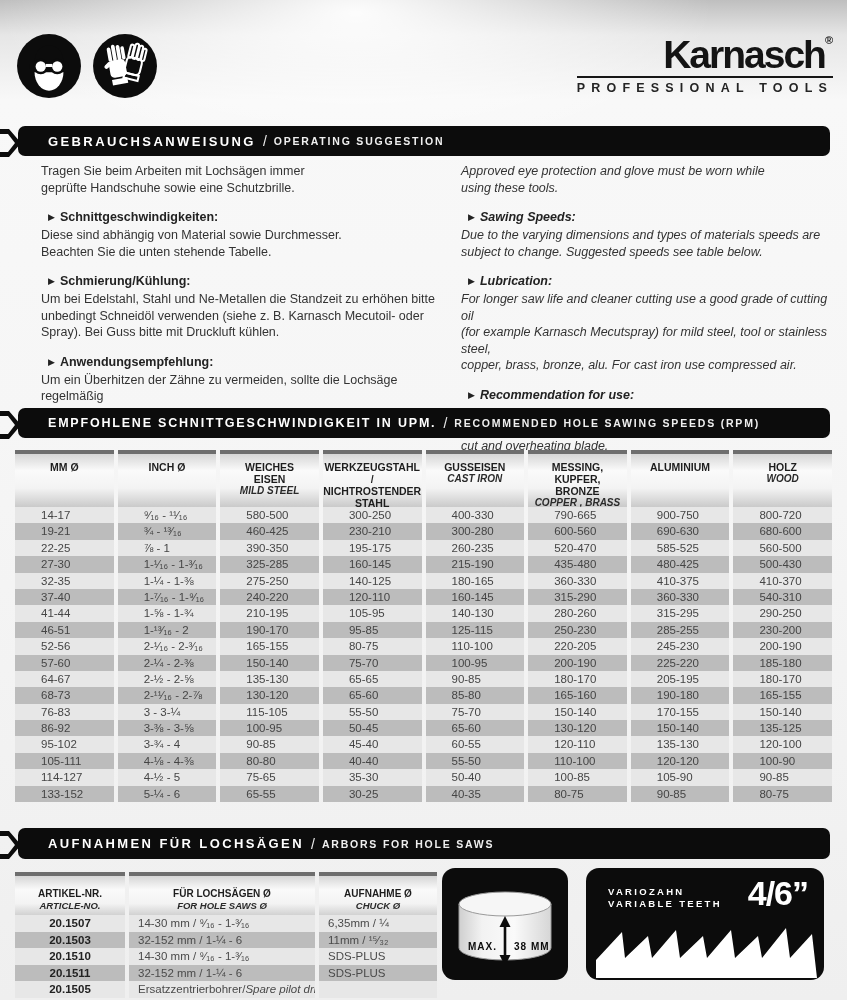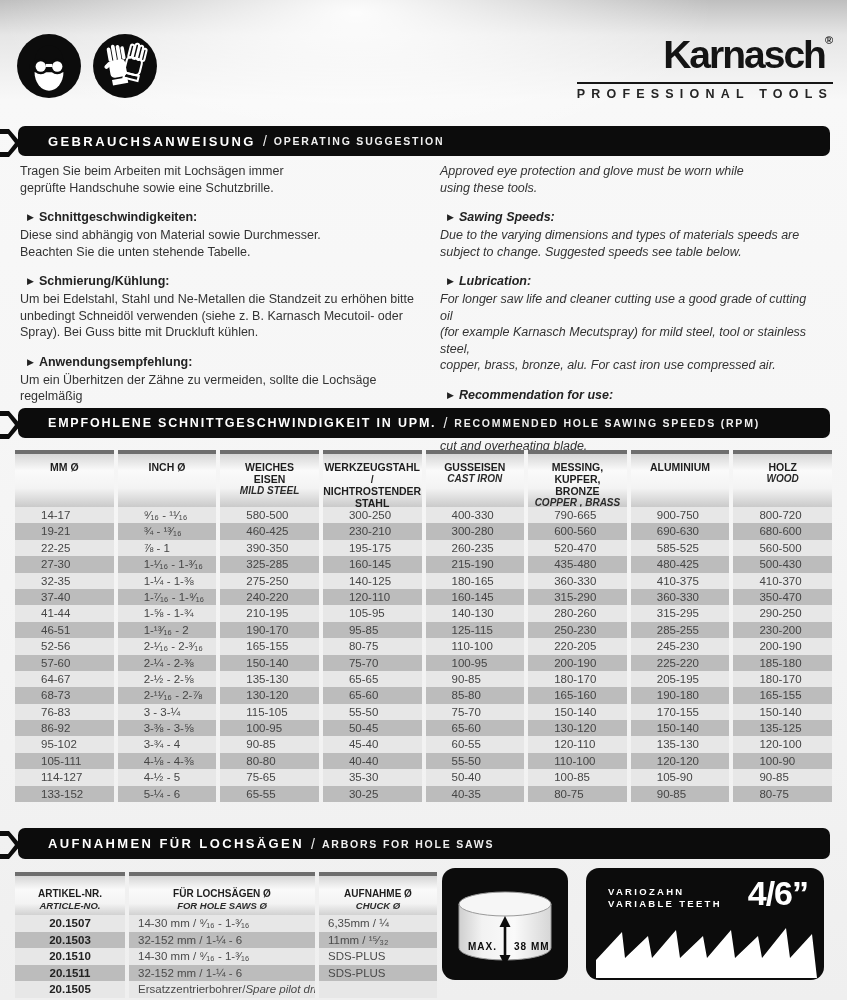--- a/index.html
+++ b/index.html
@@ -17,33 +17,33 @@
     background:radial-gradient(ellipse 60% 160% at 42% 10%,rgba(255,255,255,.95) 0%,rgba(255,255,255,0) 70%);
     pointer-events:none;
   }
 
   
   .safety-icons{position:absolute;left:16px;top:33px;display:flex;gap:10px;}
   .logo{position:absolute;right:14px;top:36px;text-align:right;}
   .logo-word{font-weight:900;font-size:39px;letter-spacing:-2px;color:#141414;line-height:38px;
     font-stretch:condensed;}
   .logo-reg{font-size:11px;vertical-align:top;font-weight:bold;position:relative;top:-2px;color:#141414;}
-  .logo-tagline{border-top:2px solid #161616;margin-top:8px;padding-top:3px;
+  .logo-tagline{border-top:2px solid #161616;margin-top:2px;padding-top:3px;
     font-size:12.5px;font-weight:bold;letter-spacing:6.2px;color:#242424;white-space:nowrap;}
 
   
   .section-bar{position:absolute;left:18px;width:812px;height:30px;background:#0c0c0c;
     border-radius:7px;color:#fff;display:flex;align-items:center;padding-left:30px;box-sizing:border-box;}
   .bar-arrow{position:absolute;left:0;width:22px;height:30px;}
   .bar-de{font-weight:bold;font-size:13px;letter-spacing:2.4px;white-space:nowrap;}
   .bar-sep{font-size:14px;margin:0 7px;font-weight:normal;color:#eee;}
   .bar-en{font-weight:bold;font-size:10.5px;letter-spacing:1.8px;color:#efefef;white-space:nowrap;text-align:right;}
 
   
-  .instructions{position:absolute;top:163px;left:20px;width:790px;display:flex;}
+  .instructions{position:absolute;top:163px;left:41px;width:790px;display:flex;}
   .col-de{width:420px;}
   .col-en{width:370px;font-style:italic;}
   .para{margin-bottom:13px;}
   .line{font-size:12.5px;line-height:16.5px;color:#333;}
   .blk-head{font-size:12.5px;font-weight:bold;color:#222;margin:14px 0 3px 7px;}
   .blk-head .tri{font-size:9px;position:relative;top:-1px;margin-right:5px;}
 
   
   .speeds-header,.speeds-body{position:absolute;left:15px;width:817px;display:grid;
     grid-template-columns:repeat(8,1fr);column-gap:4px;}
@@ -269,21 +269,21 @@
       <div class="dcell r0">360-330</div>
       <div class="dcell r0">410-375</div>
       <div class="dcell r0">410-370</div>
       <div class="dcell r1">37-40</div>
       <div class="dcell r1">1-⁷⁄₁₆ - 1-⁹⁄₁₆</div>
       <div class="dcell r1">240-220</div>
       <div class="dcell r1">120-110</div>
       <div class="dcell r1">160-145</div>
       <div class="dcell r1">315-290</div>
       <div class="dcell r1">360-330</div>
-      <div class="dcell r1">350-470</div>
+      <div class="dcell r1">540-310</div>
       <div class="dcell r0">41-44</div>
       <div class="dcell r0">1-⅝ - 1-¾</div>
       <div class="dcell r0">210-195</div>
       <div class="dcell r0">105-95</div>
       <div class="dcell r0">140-130</div>
       <div class="dcell r0">280-260</div>
       <div class="dcell r0">315-295</div>
       <div class="dcell r0">290-250</div>
       <div class="dcell r1">46-51</div>
       <div class="dcell r1">1-¹³⁄₁₆ - 2</div>

